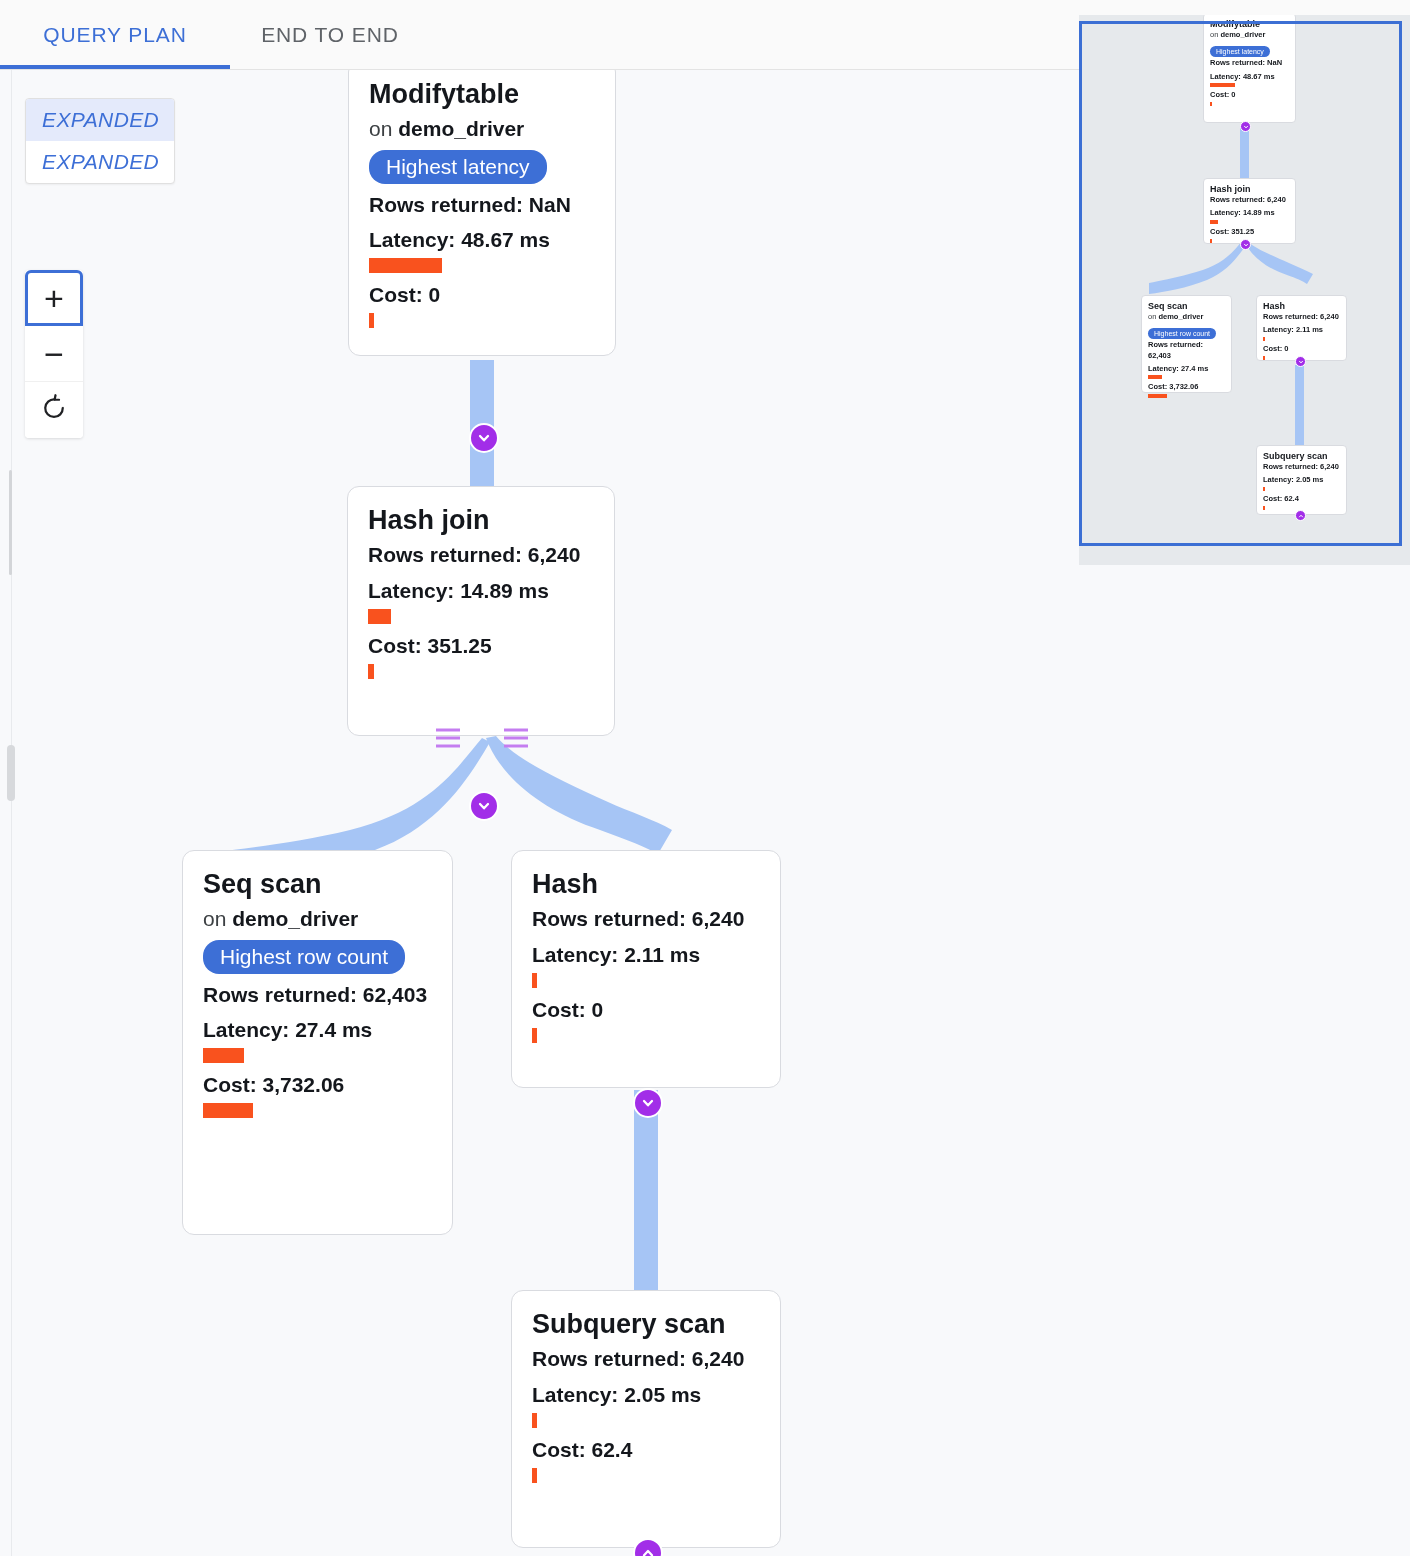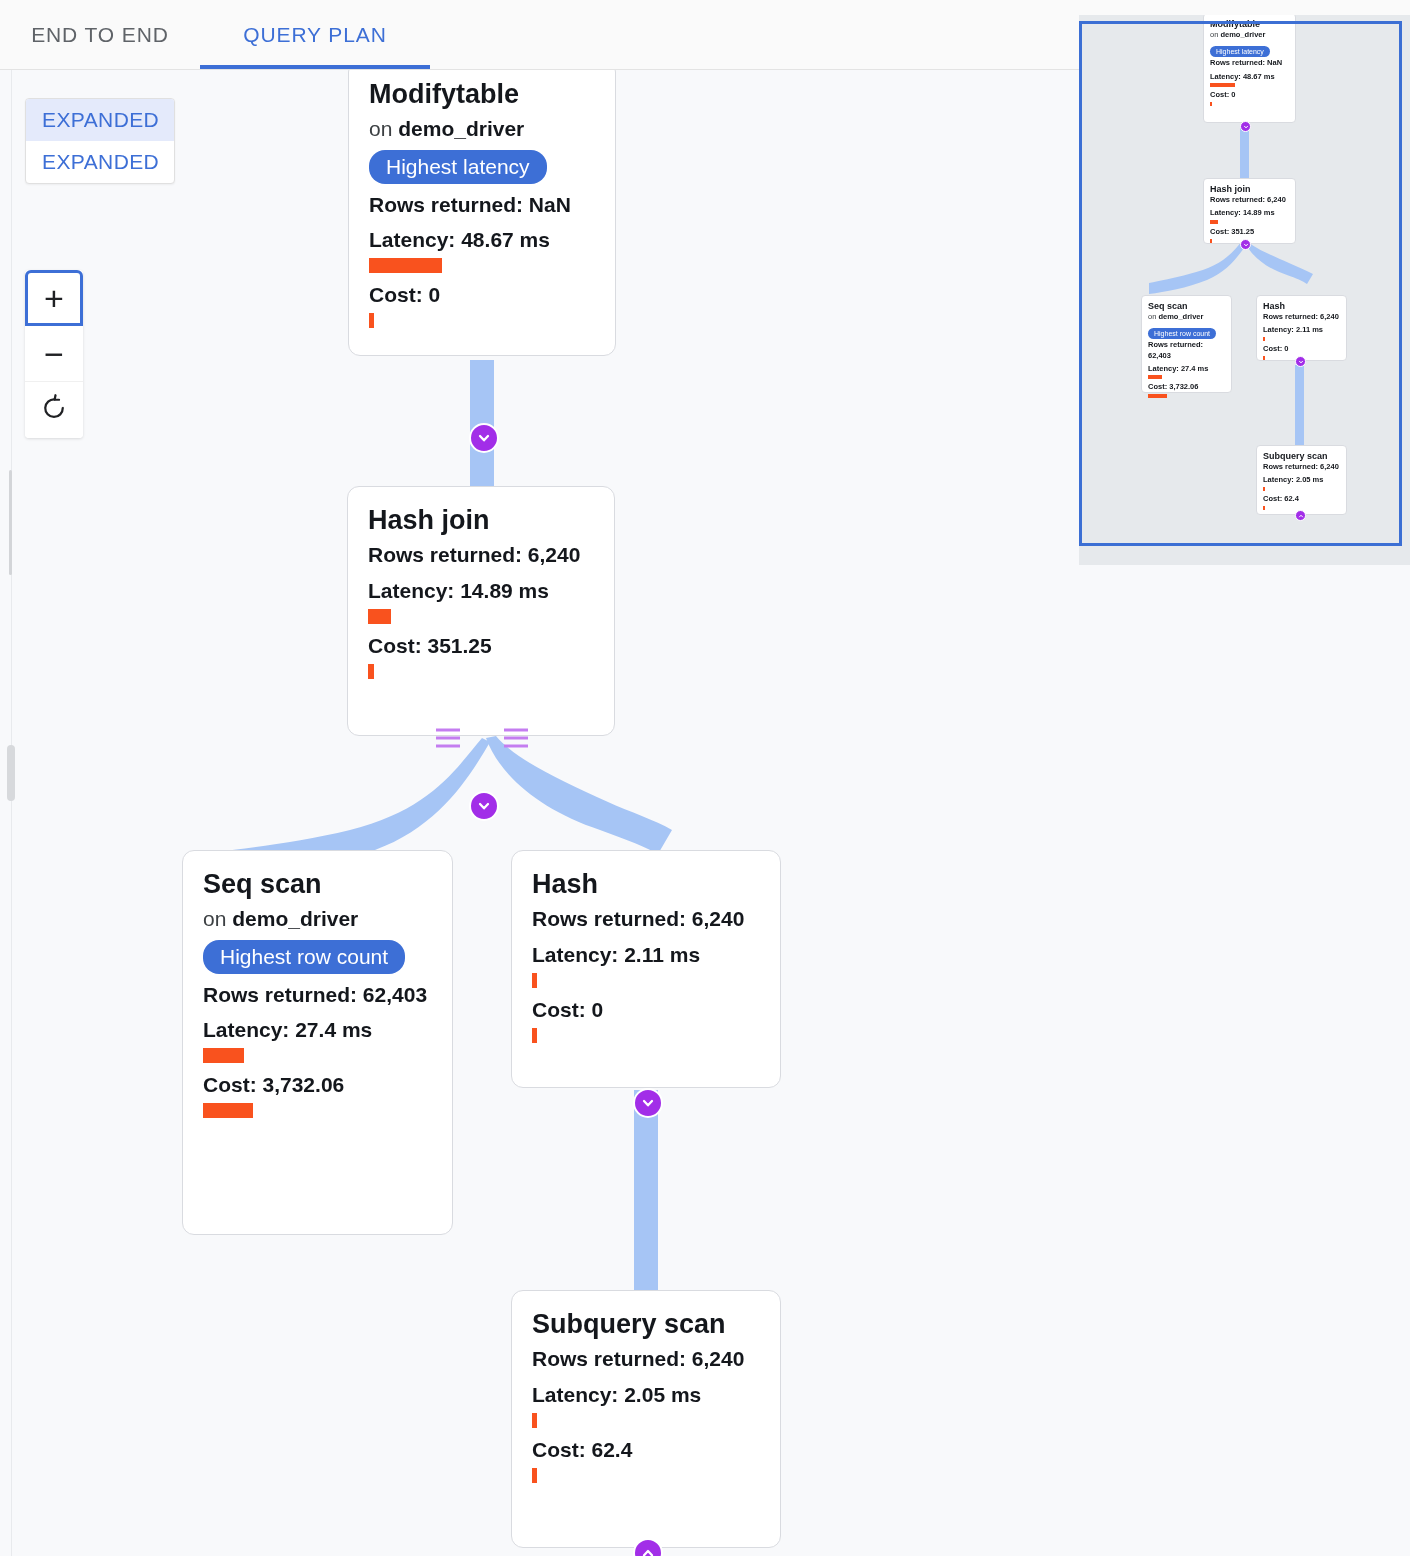--- a/index.html
+++ b/index.html
@@ -96,20 +96,21 @@
     height: 42px;
     display: flex;
     align-items: center;
     padding-left: 16px;
     font-size: 21px;
     color: #3d6fd6;
     letter-spacing: 0.4px;
     cursor: pointer;
     user-select: none;
     box-sizing: border-box;
+    font-style: italic;
   }
   .mode-item.selected { background: #e4eafb; }
 
   .zoom-stack {
     position: absolute;
     left: 25px; top: 200px;
     width: 58px;
     background: #ffffff;
     border-radius: 4px;
     box-shadow: 0 1px 3px rgba(0,0,0,0.13);
@@ -249,25 +250,25 @@
   .mini-chev {
     position: absolute; width: 9px; height: 9px; border-radius: 50%;
     background: #a22ee8; border: 1px solid #fff; z-index: 23;
     display:flex; align-items:center; justify-content:center;
   }
 </style>
 </head>
 <body>
 
 <div class="tabbar">
+  <div class="tab t0 active">
+    <span>QUERY PLAN</span>
+  </div>
   <div class="tab t1">
     <span>END TO END</span>
-  </div>
-  <div class="tab t0 active">
-    <span>QUERY PLAN</span>
   </div>
 </div>
 
 <div class="canvas">
 
   <div class="canvas-left-rule"></div>
   <div class="edge-handle-top"></div>
   <div class="edge-handle-mid"></div>
 
   <div class="mode-toggle">

